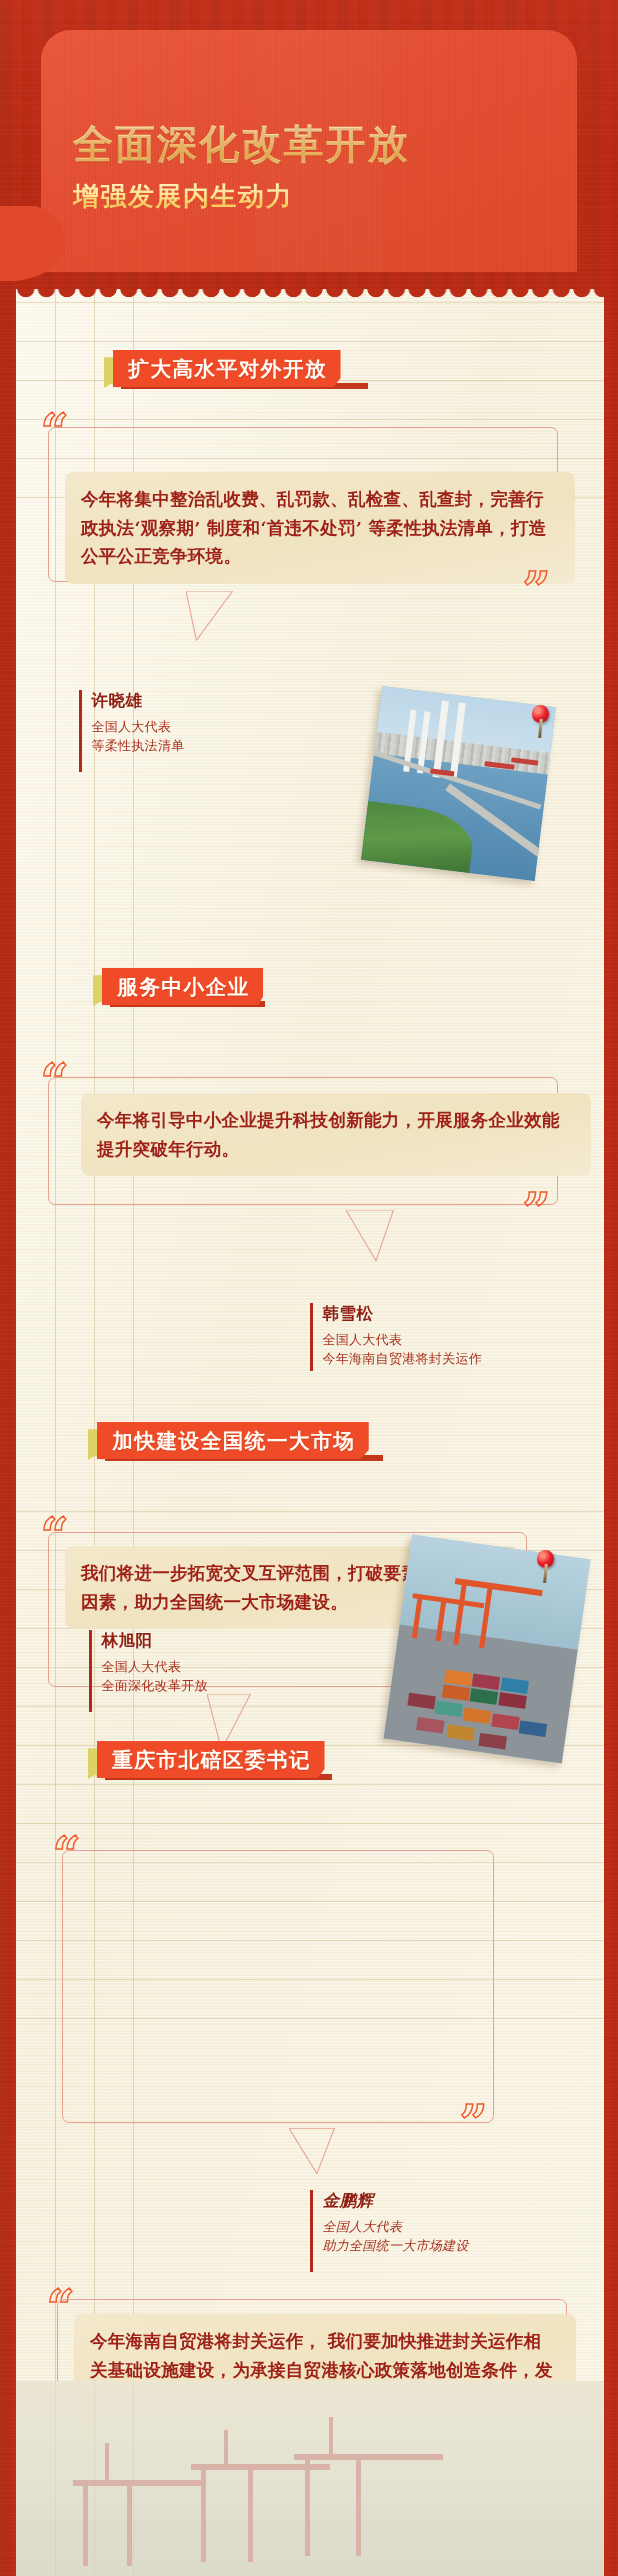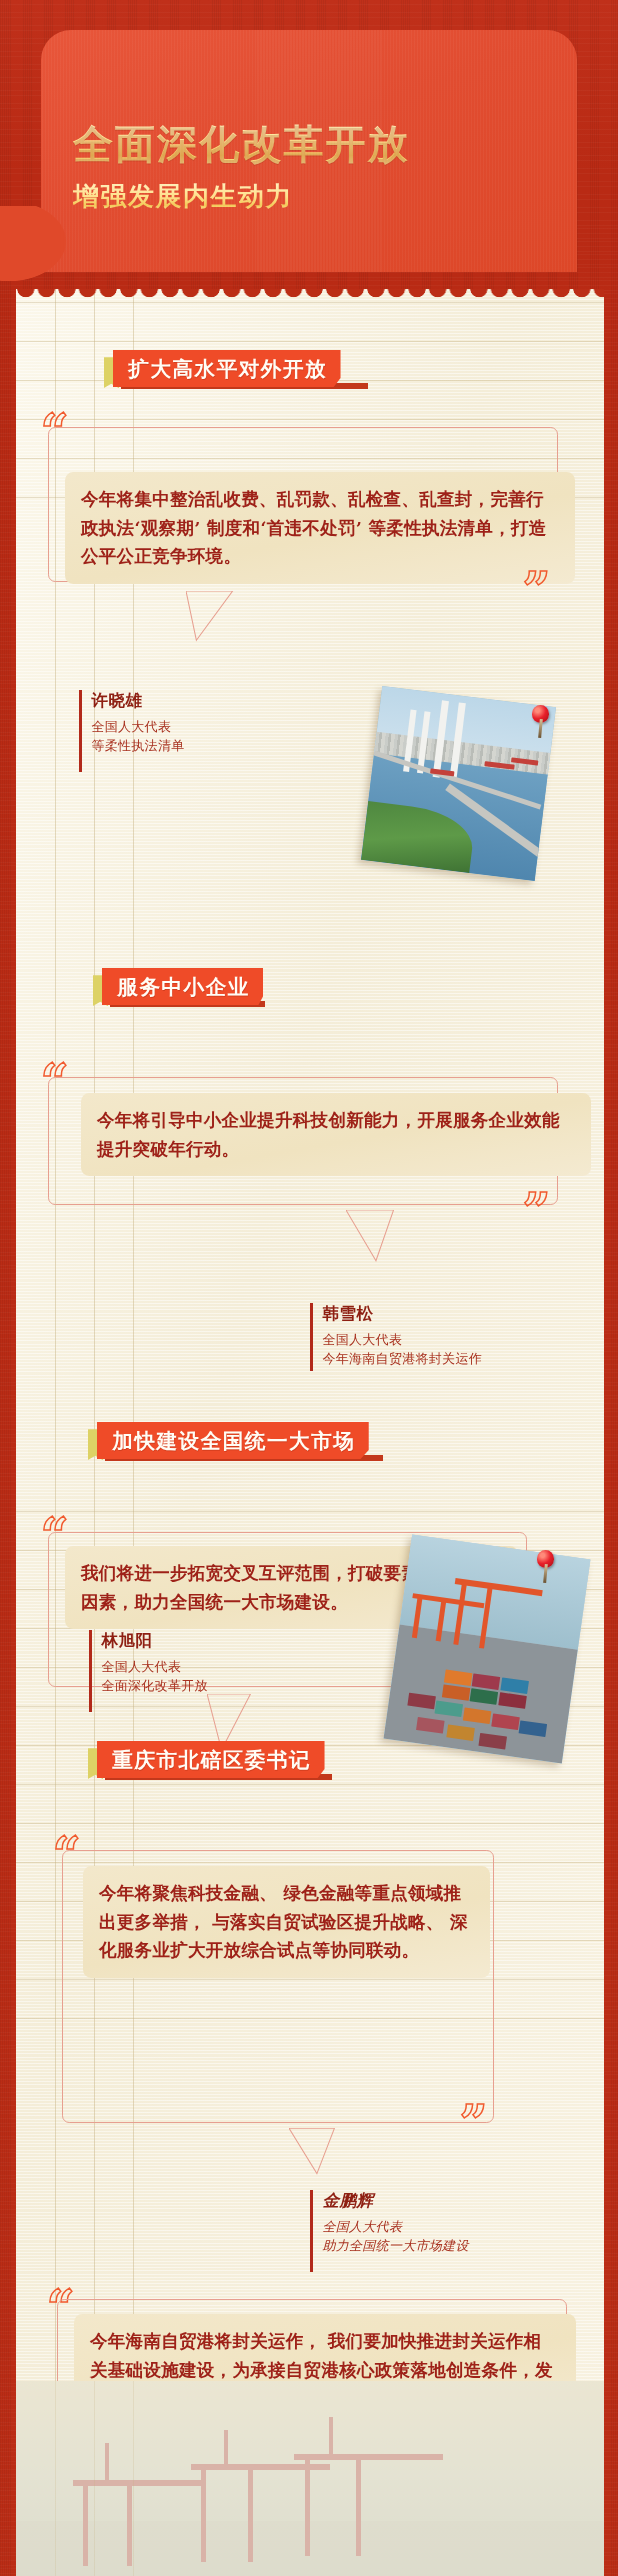--- a/index.html
+++ b/index.html
@@ -344,23 +344,20 @@
     <div class="banner-wrap" style="left:72px; top:1452px;">
       <div class="ribbon-tab"></div>
       <div class="banner-shadow" style="left:17.5px; top:33px; width:227px;"></div>
       <div class="banner">
         <span class="banner-text">重庆市北碚区委书记</span>
       </div>
     </div>
 
     <span class="qmark" style="left:37px; top:1546px;">“</span>
     <div class="quote-frame" style="left:46px; top:1561px; width:432px; height:273px;"></div>
-    <div class="bubble" style="left:67px; top:1577px; width:407px;">
-      <p>今年将聚焦科技金融、 绿色金融等重点领域推出更多举措， 与落实自贸试验区提升战略、 深化服务业扩大开放综合试点等协同联动。</p>
-    </div>
     <svg class="tail" style="left:273px; top:1839px;" width="62" height="52" viewBox="0 0 120 100">
       <polygon points="0,0 88,0 54,88" fill="none" stroke="#e79f90" stroke-width="2"></polygon>
     </svg>
     <span class="qmark" style="left:444px; top:1815px;">”</span>
 
     <div class="attrib" style="left:294px; top:1901px; height:82px;font-style:italic;">
       <div class="attrib-bar"></div>
       <div>
         <div class="attrib-name">金鹏辉</div>
         <div class="attrib-role">全国人大代表</div>

